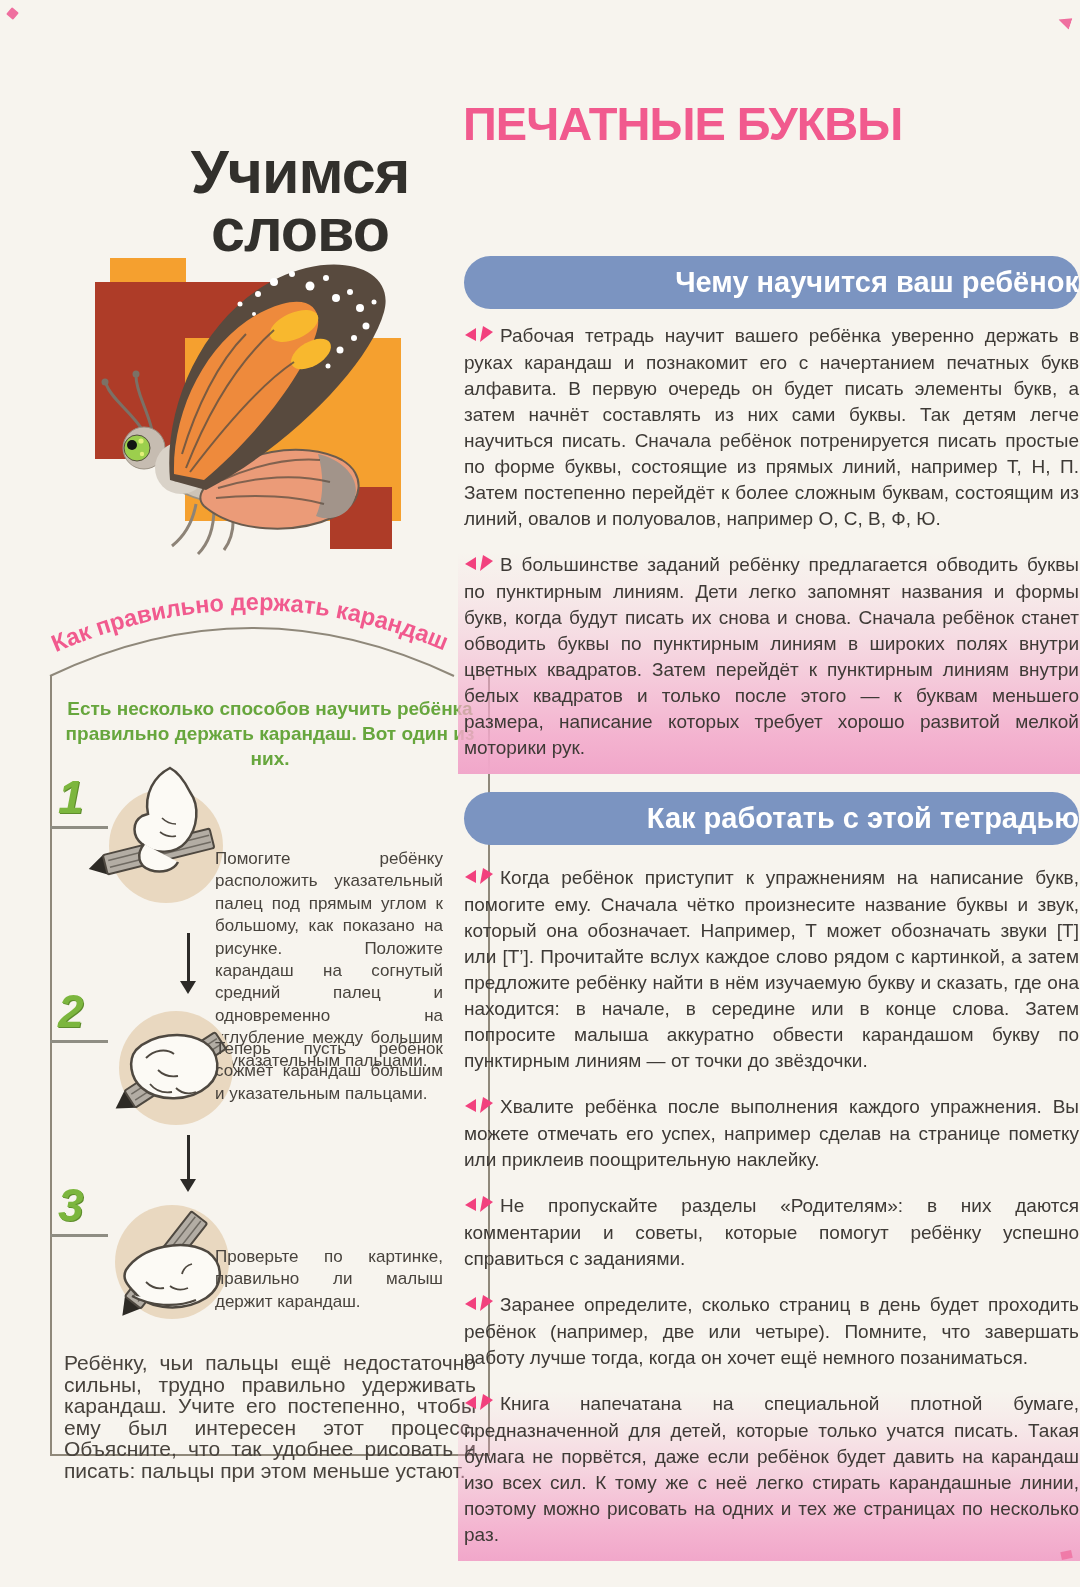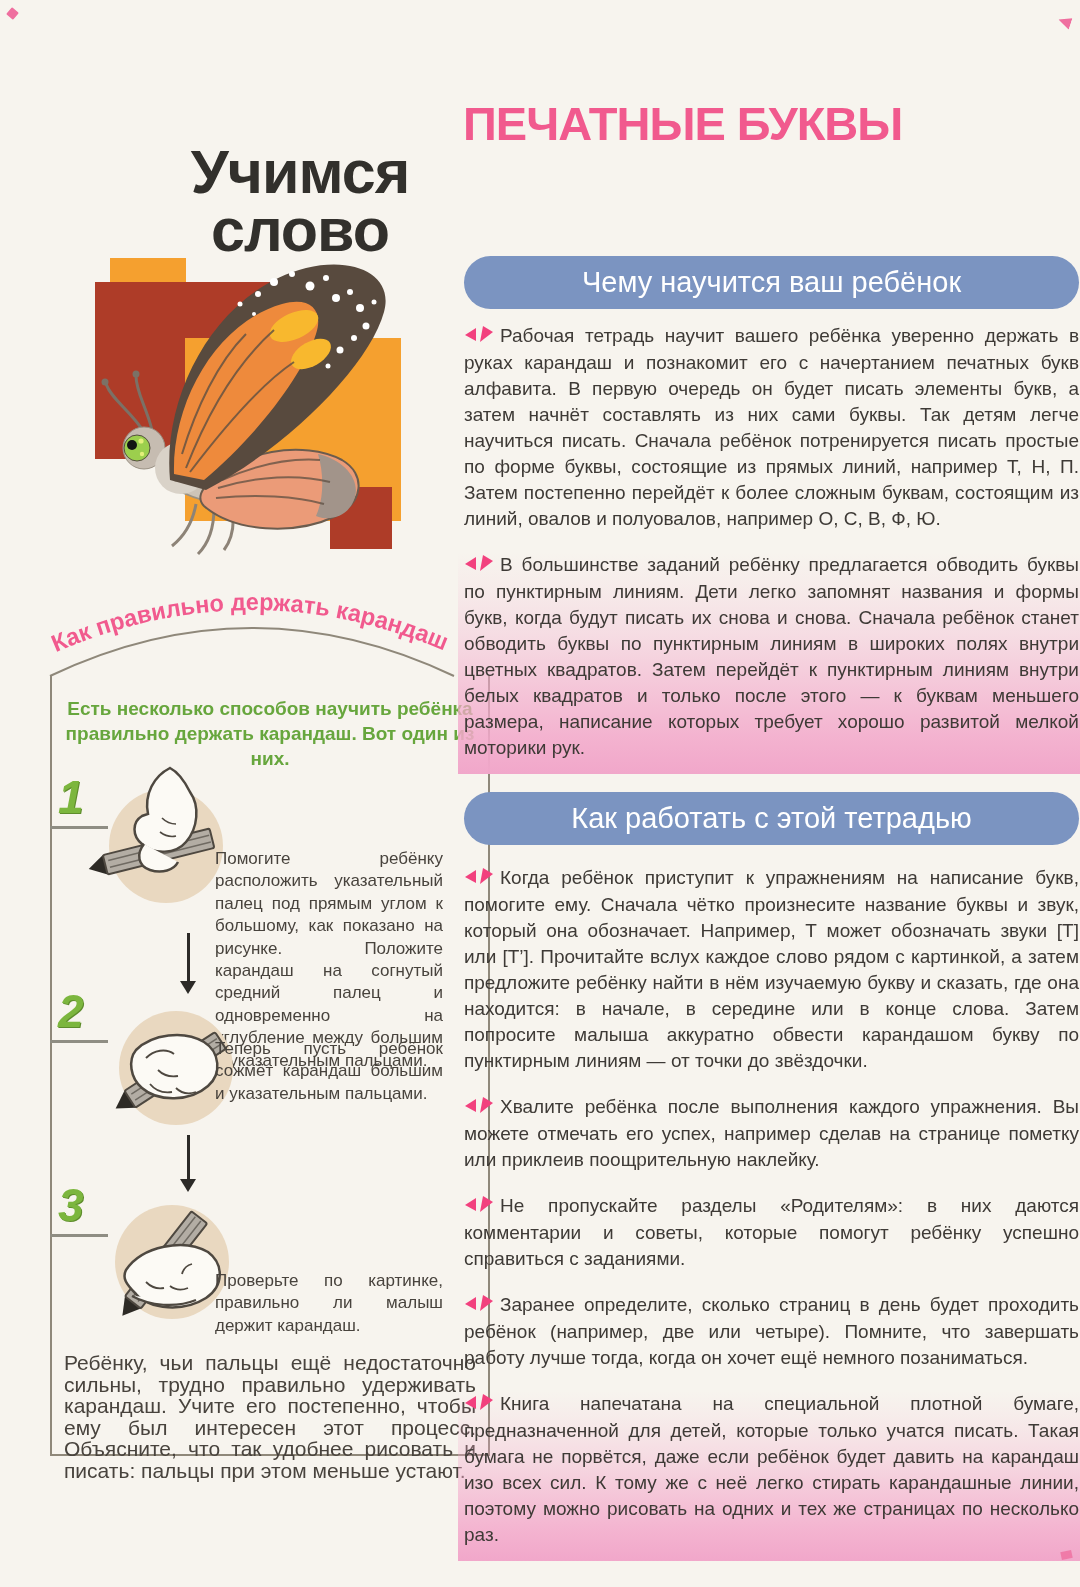--- a/index.html
+++ b/index.html
@@ -16,21 +16,21 @@
   }
   .title-pink{
     position:absolute;left:463px;top:95px;width:601px;
     font-weight:bold;font-size:47px;line-height:58px;color:#f15a8e;letter-spacing:-1px;
     white-space:nowrap;
   }
   
   .rcol{position:absolute;left:464px;top:256px;width:615px;}
   .pill{
     background:#7b94c1;border-radius:27px;height:53px;line-height:53px;
-    text-align:center;color:#ffffff;font-size:29px;font-weight:normal;
+    text-align:right;color:#ffffff;font-size:29px;font-weight:bold;
   }
   .pill-2{margin-top:18px;}
   .para{
     margin:20px 0 0 0;font-size:19px;line-height:26px;text-align:justify;color:#3e3a36;
   }
   .para.first{margin-top:14px;}
   .marker{display:inline-block;width:36px;vertical-align:-1px;}
   .marker svg{display:inline;}
   .hl{
     background:linear-gradient(to bottom,
@@ -196,21 +196,21 @@
     <g transform="translate(40,136) rotate(-52)">
       <polygon points="0,3 17,-7 17,13" fill="#2d2a25"></polygon>
       <rect x="17" y="-7" width="108" height="20" rx="2" fill="#b3ada4" stroke="#4e4840" stroke-width="2"></rect>
       <line x1="21" y1="-0.5" x2="123" y2="-0.5" stroke="#6f6a62" stroke-width="1.5"></line>
       <line x1="21" y1="6.5" x2="123" y2="6.5" stroke="#6f6a62" stroke-width="1.5"></line>
     </g>
     <path d="M46,92 C62,68 104,60 128,74 C144,86 144,108 126,120 C104,134 70,132 56,116 C46,106 42,100 46,92 Z" fill="#fcfaf5" stroke="#4e4840" stroke-width="2.5"></path>
     <path d="M52,118 C70,128 96,130 116,122" fill="#fcfaf5" stroke="#4e4840" stroke-width="2.2"></path>
     <path d="M66,104 q8,8 18,6 M90,108 q8,6 18,2 M102,96 q2,-8 10,-10" fill="none" stroke="#4e4840" stroke-width="1.8"></path>
   </svg>
-  <div class="stext" style="top:594px">Проверьте по картинке, правильно ли малыш держит карандаш.</div>
+  <div class="stext" style="top:570px">Проверьте по картинке, правильно ли малыш держит карандаш.</div>
 
   <div class="boxfooter">Ребёнку, чьи пальцы ещё недостаточно сильны, трудно правильно удерживать карандаш. Учите его постепенно, чтобы ему был интересен этот процесс. Объясните, что так удобнее рисовать и писать: пальцы при этом меньше устают.</div>
 </div>
 
 <div class="rcol">
 
   <div class="pill">
     <span>Чему научится ваш ребёнок</span>
   </div>
 

